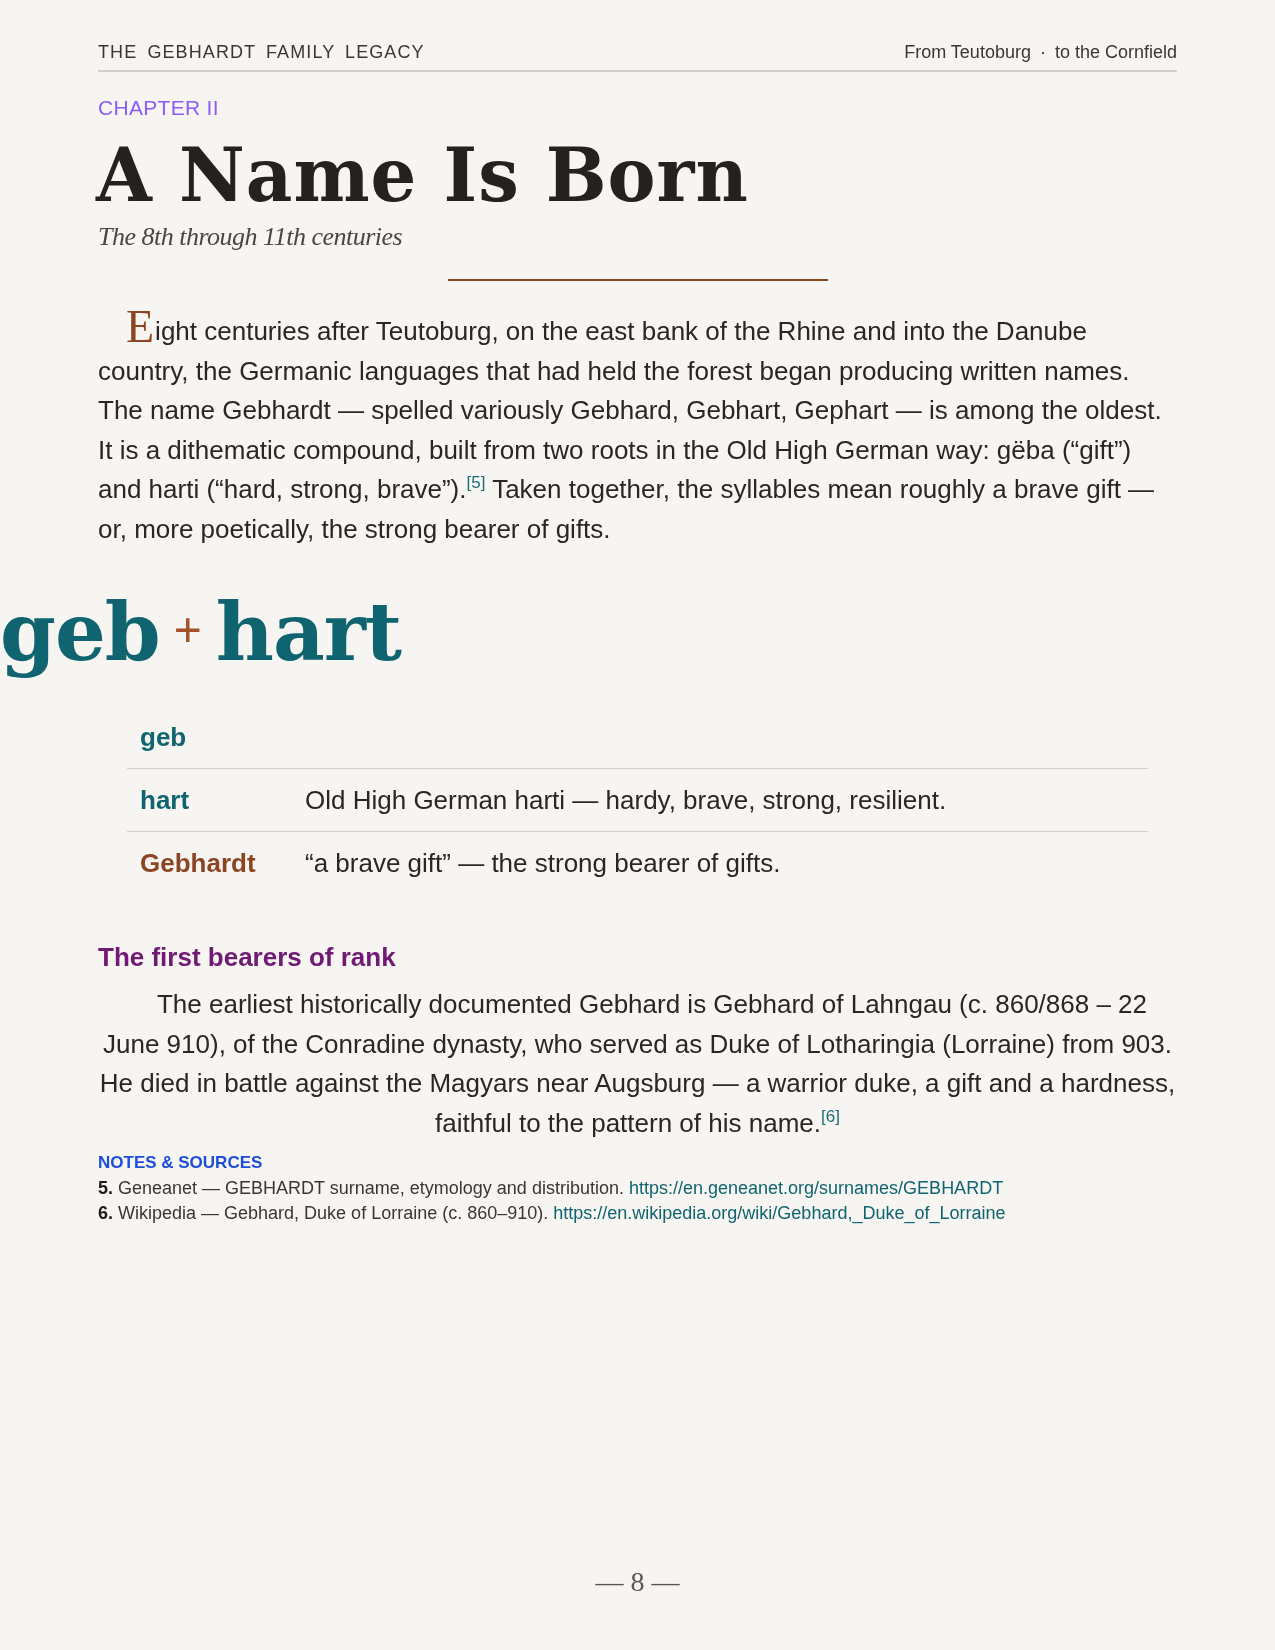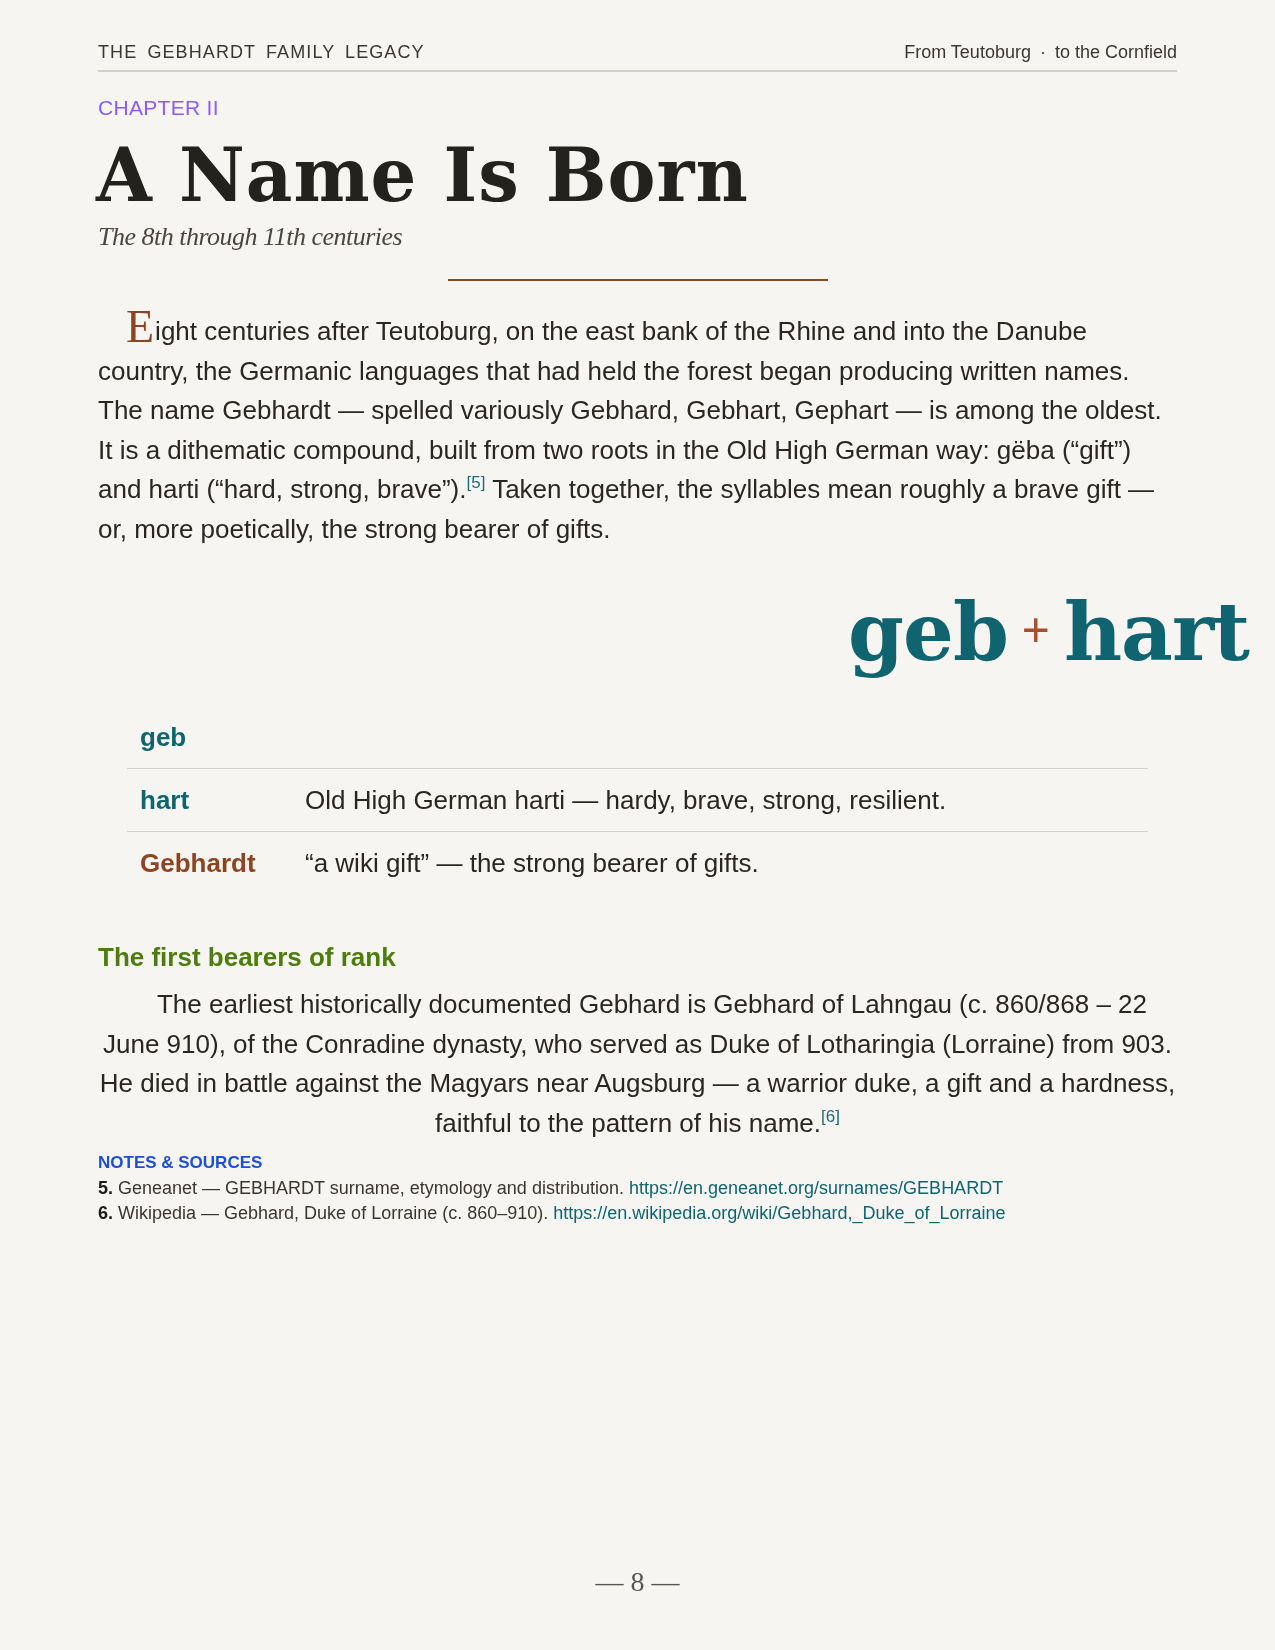--- a/index.html
+++ b/index.html
@@ -52,21 +52,21 @@
       font-family: "Liberation Serif", "DejaVu Serif", serif;
       font-size: 46px; color: #8b4522; line-height: 0;
       vertical-align: -2px; margin-right: 1px;
     }
     .fn-ref {
       font-size: 17px; color: #1a6e76; vertical-align: 10px; line-height: 0;
     }
 
     .word-pair {
       position: absolute; left: 0; width: 1249px; top: 585px;
-      text-align: right;
+      text-align: left;
       font-family: "DejaVu Serif", "Liberation Serif", serif;
       font-weight: bold; color: #0f6470;
     }
     .word-pair .root { font-size: 80px; letter-spacing: -1px; }
     .word-pair .plus {
       font-family: "Liberation Sans", sans-serif; font-weight: normal;
       font-size: 48px; color: #a5522a; margin: 0 14px; vertical-align: 14px;
     }
 
     .etym-table {
@@ -79,21 +79,21 @@
     .etym-row:last-child { border-bottom: none; }
     .etym-term {
       width: 178px; padding-left: 13px;
       font-weight: bold; font-size: 26px; color: #0f6470;
     }
     .etym-term.accent { color: #8b4522; }
     .etym-def { font-size: 26px; color: #2a2722; }
 
     .section-heading {
       position: absolute; left: 98px; top: 942px;
-      font-weight: bold; font-size: 26px; color: #4d7c0f;
+      font-weight: bold; font-size: 26px; color: #701a75;
     }
     .section-body { top: 985px; text-indent: 29px; text-align: center; }
 
     .notes {
       position: absolute; left: 98px; top: 1153px; width: 1079px;
     }
     .notes-title {
       font-weight: bold; font-size: 17px; color: #1d4ed8; margin-bottom: 3px;
     }
     .note {
@@ -134,21 +134,21 @@
   <div class="etym-table">
     <div class="etym-row">
       <span class="etym-term">geb</span>
     </div>
     <div class="etym-row">
       <span class="etym-term">hart</span>
       <span class="etym-def">Old High German harti — hardy, brave, strong, resilient.</span>
     </div>
     <div class="etym-row">
       <span class="etym-term accent">Gebhardt</span>
-      <span class="etym-def">“a wiki gift” — the strong bearer of gifts.</span>
+      <span class="etym-def">“a brave gift” — the strong bearer of gifts.</span>
     </div>
   </div>
 
   <h2 class="section-heading">The first bearers of rank</h2>
   <p class="body-text section-body"><span>The earliest historically documented Gebhard is Gebhard of Lahngau (c. 860/868 – 22 June 910), of the Conradine dynasty, who served as Duke of Lotharingia (Lorraine) from 903. He died in battle against the Magyars near Augsburg — a warrior duke, a gift and a hardness, faithful to the pattern of his name.</span><a class="fn-ref">[6]</a></p>
 
   <div class="notes">
     <div class="notes-title">NOTES &amp; SOURCES</div>
     <div class="note"><span class="num">5.</span><span> Geneanet — GEBHARDT surname, etymology and distribution. </span><a class="link">https://en.geneanet.org/surnames/GEBHARDT</a></div>
     <div class="note"><span class="num">6.</span><span> Wikipedia — Gebhard, Duke of Lorraine (c. 860–910). </span><a class="link">https://en.wikipedia.org/wiki/Gebhard,_Duke_of_Lorraine</a></div>

